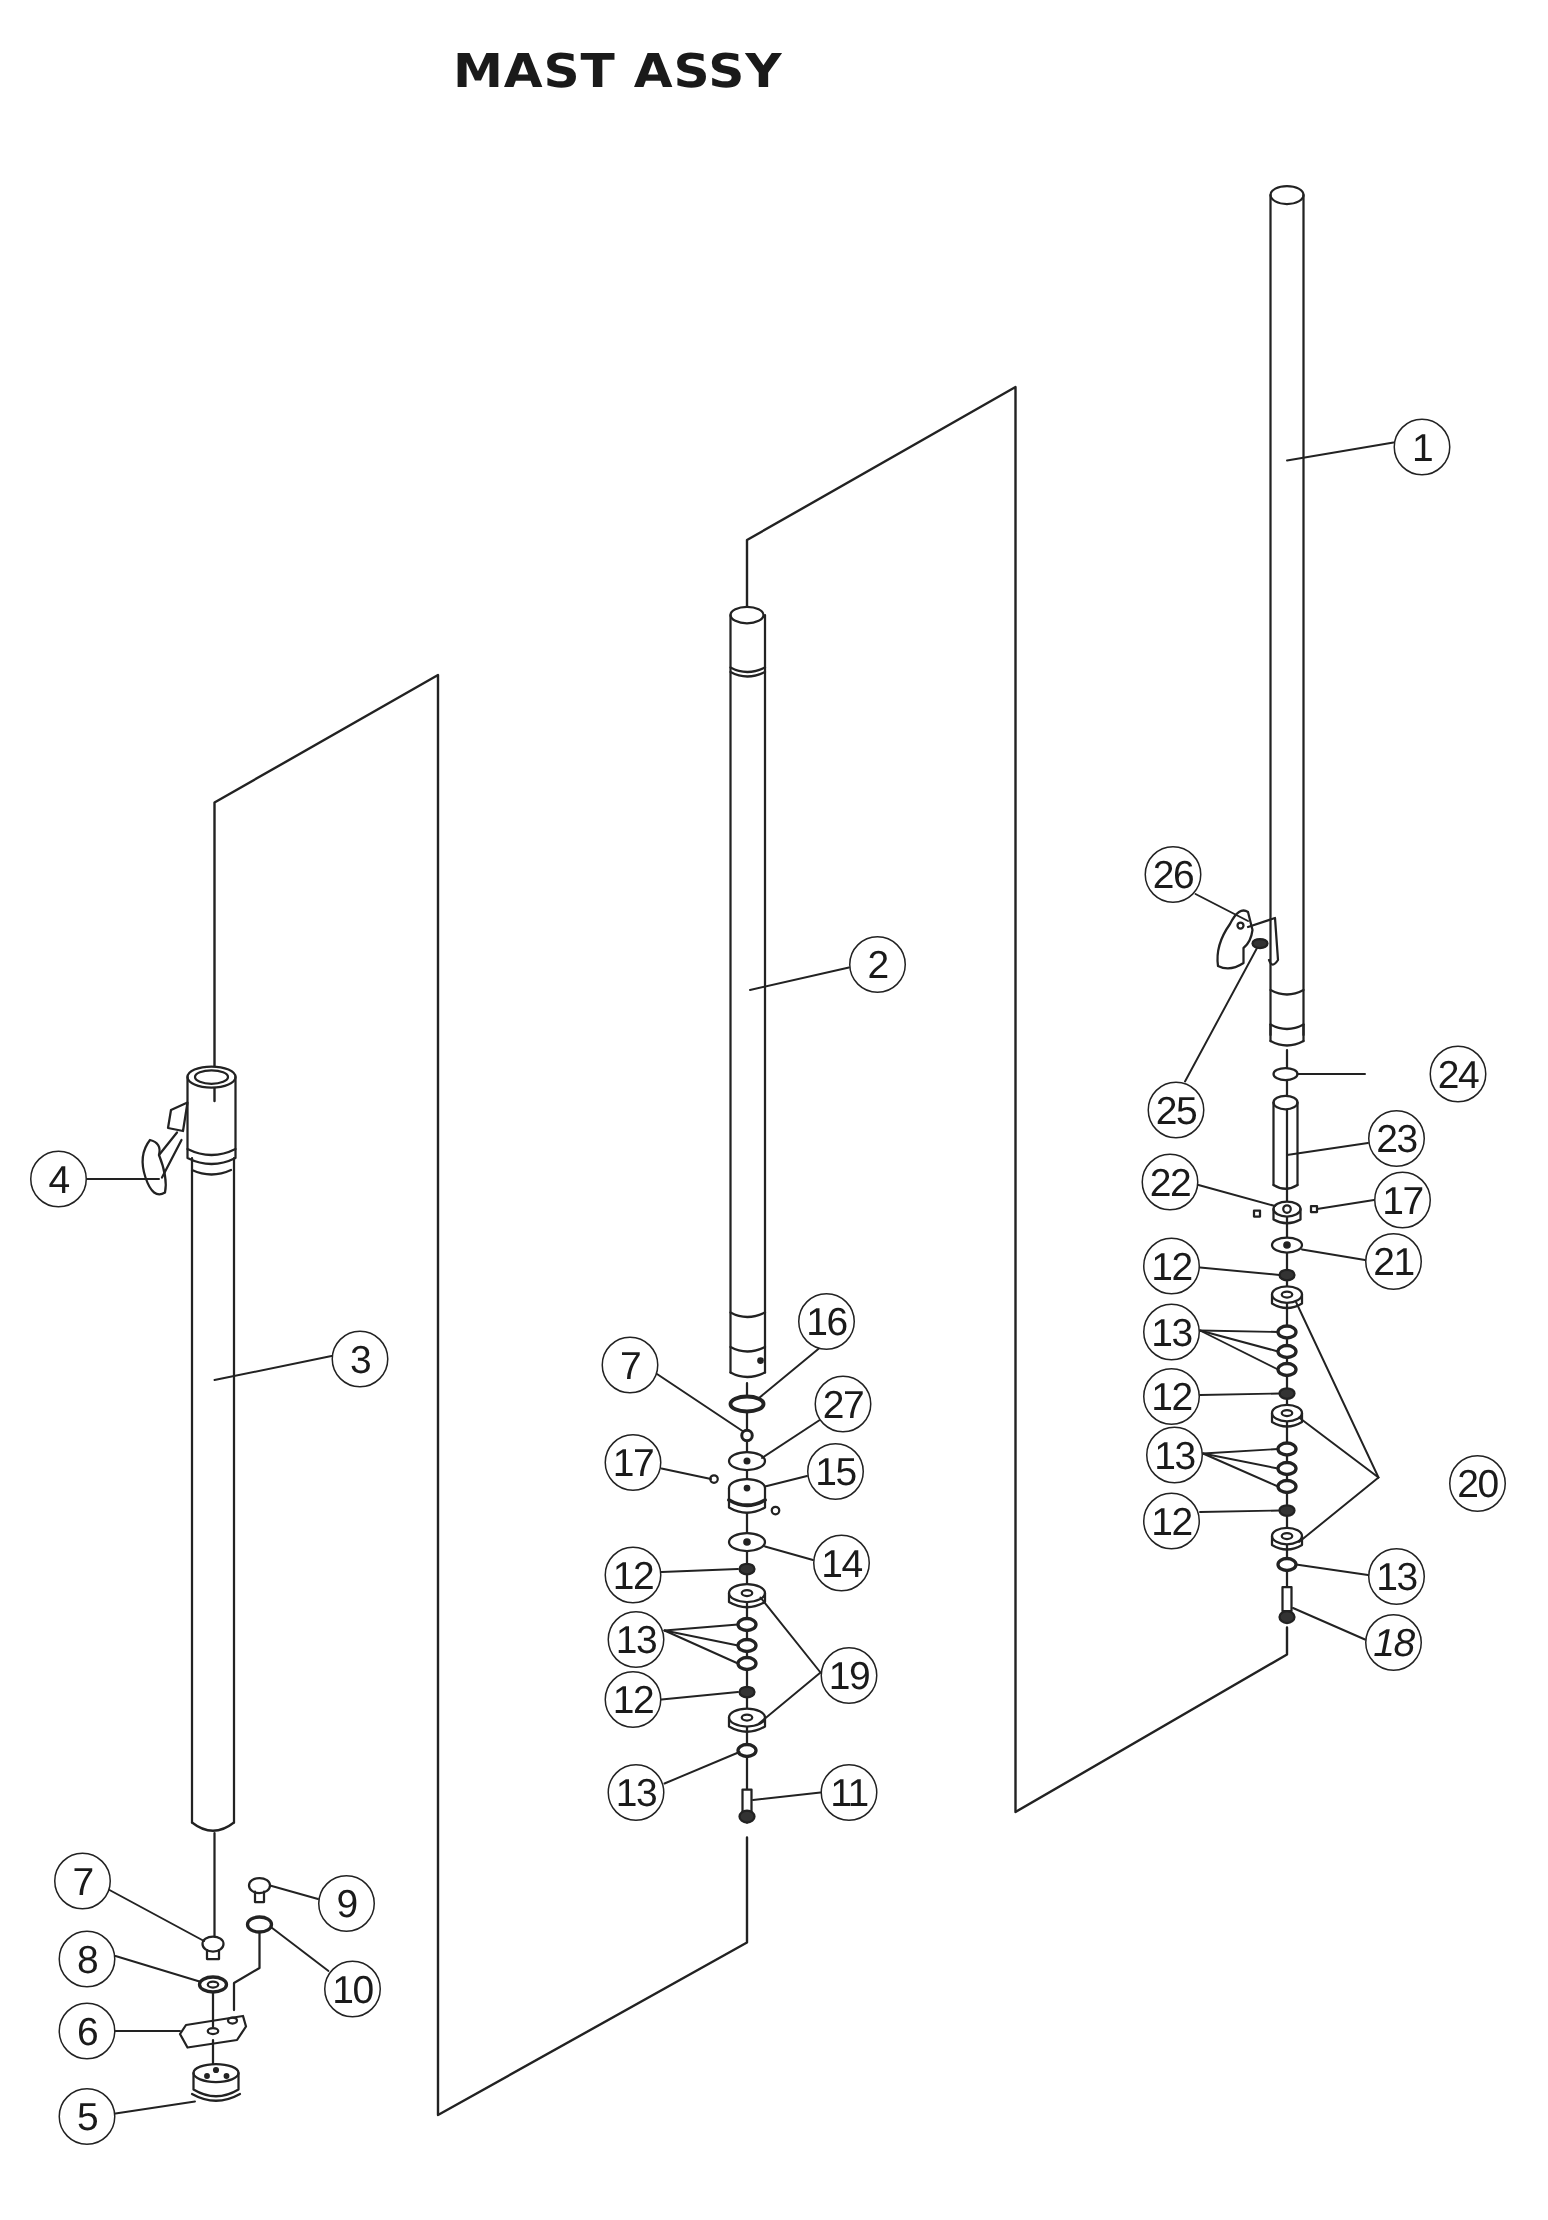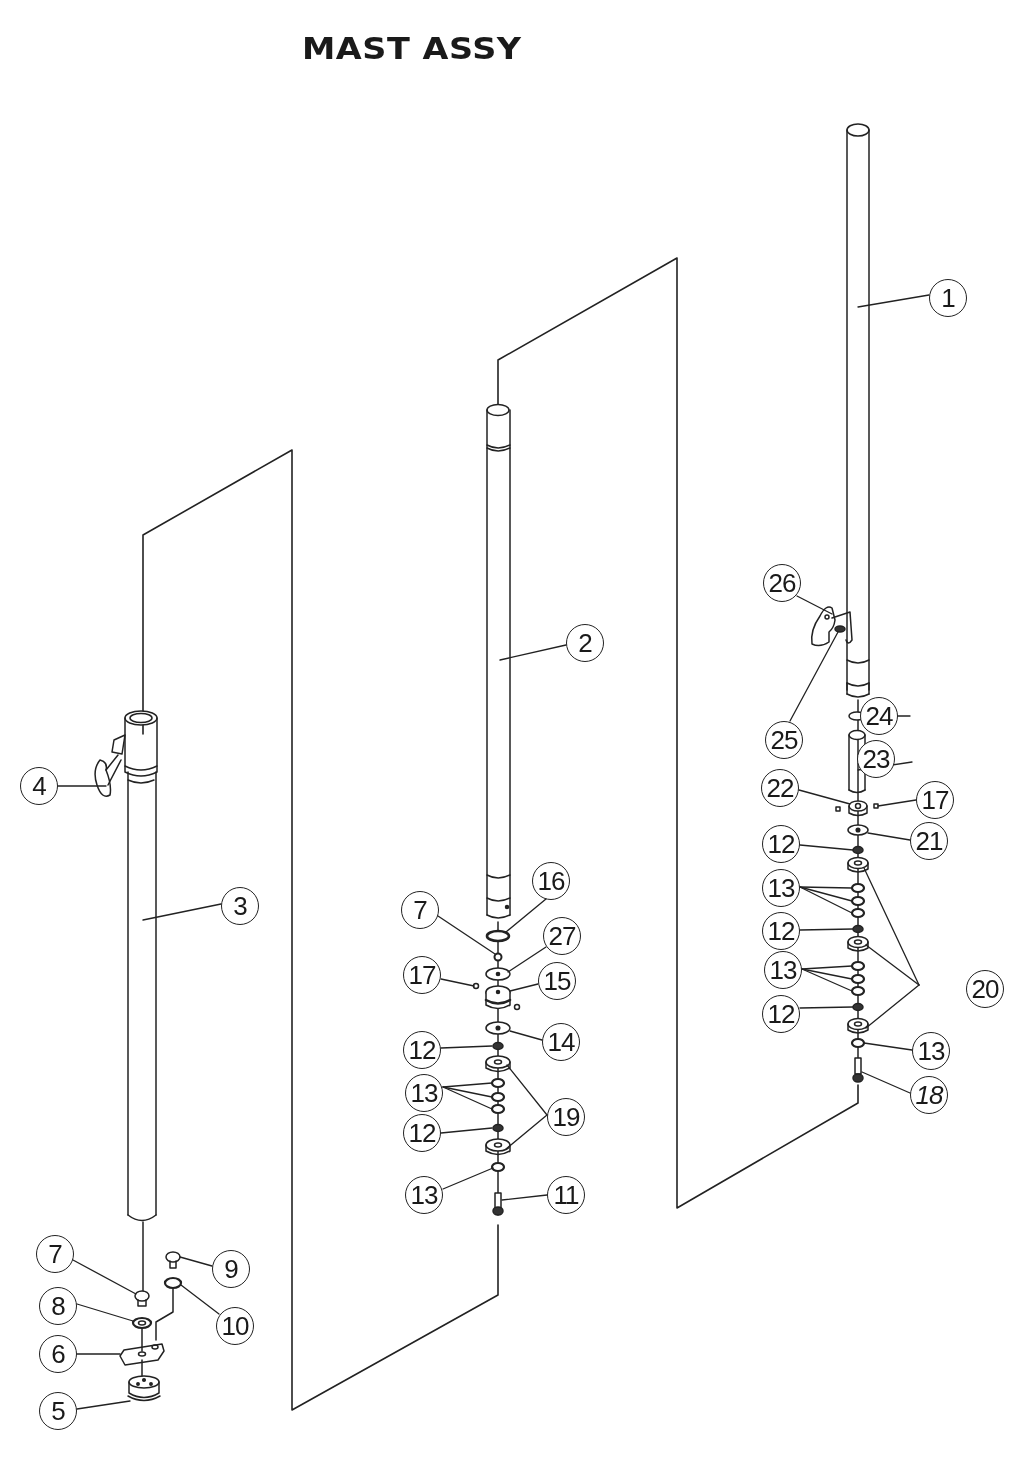--- a/index.html
+++ b/index.html
@@ -306,24 +306,24 @@
     </div>
   <div class="callout" style="left:566px;top:1195px;">
       <span>11</span>
     </div>
   <div class="callout" style="left:782px;top:583px;">
       <span>26</span>
     </div>
   <div class="callout" style="left:784px;top:740px;">
       <span>25</span>
     </div>
-  <div class="callout" style="left:879px;top:716px;">
+  <div class="callout" style="left:972px;top:716px;">
       <span>24</span>
     </div>
-  <div class="callout" style="left:876px;top:759px;">
+  <div class="callout" style="left:931px;top:759px;">
       <span>23</span>
     </div>
   <div class="callout" style="left:780px;top:788px;">
       <span>22</span>
     </div>
   <div class="callout" style="left:935px;top:800px;">
       <span>17</span>
     </div>
   <div class="callout" style="left:929px;top:841px;">
       <span>21</span>

